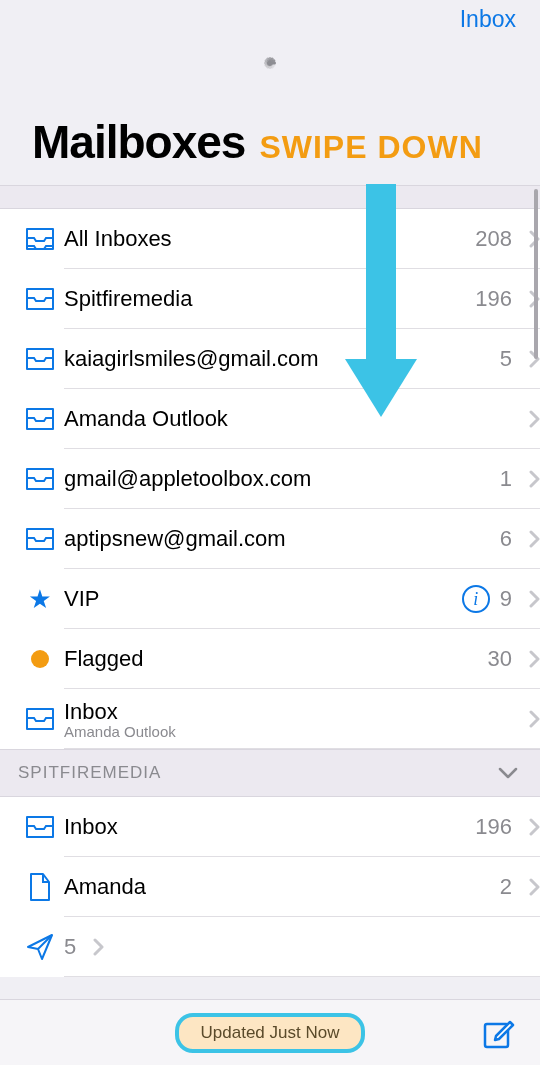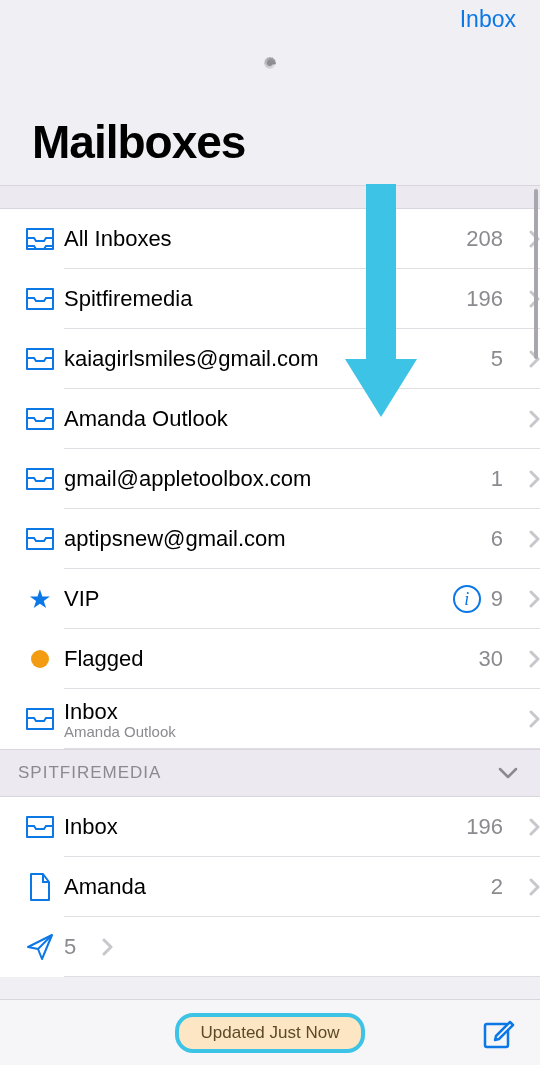--- a/index.html
+++ b/index.html
@@ -14,21 +14,21 @@
   .title { font-size:46px; font-weight:800; letter-spacing:-1px; color:#000; }
   .swipe { font-size:32px; font-weight:800; color:#f39c12; margin-left:14px; letter-spacing:1px; }
   .gap { height:24px; background:#ece9f0; border-top:1px solid #d9d6de; border-bottom:1px solid #d9d6de; }
   .list { background:#fff; }
   .row { position:relative; display:flex; align-items:center; height:60px; padding-left:16px; cursor:pointer; }
   .row .sep { position:absolute; left:64px; right:0; bottom:0; height:1px; background:#e0dee3; }
   .icon-cell { width:48px; display:flex; justify-content:center; }
   .label { flex:1; font-size:22px; color:#000; }
   .label .sub { display:block; font-size:15px; color:#8a8a8f; margin-top:-2px;}
   .row.twoline .label .main{ font-size:22px; color:#000;}
-  .count { font-size:22px; color:#8a8a8f; margin-right:26px; }
+  .count { font-size:22px; color:#8a8a8f; margin-right:17px; }
   .chev { color:#c7c7cc; }
   .info-badge { width:28px; height:28px; border:2px solid #0c78e6; border-radius:50%; display:flex; align-items:center; justify-content:center; color:#0c78e6; font-size:18px; font-family:Georgia, serif; font-style:italic; margin-right:10px;}
   .section-header { background:#ece9f0; border-top:1px solid #d9d6de; border-bottom:1px solid #d9d6de; height:48px; display:flex; align-items:center; padding:0 22px 0 18px; justify-content:space-between;}
   .section-header .sh-label { font-size:17px; font-weight:500; color:#8a8a8f; letter-spacing:1px;}
   .toolbar { position:absolute; left:0; right:0; bottom:0; height:66px; background:#f6f5f8; border-top:1px solid #d9d6de; display:flex; align-items:center; justify-content:center;}
   .status-badge { background:#fde6c3; border:4px solid #3cc3e6; border-radius:18px; padding:6px 22px; font-size:17px; color:#5a4a2a;}
   .compose { position:absolute; right:24px; top:50%; transform:translateY(-50%); }
   .star { color:#0c78e6; font-size:26px; }
   .dot { width:18px; height:18px; background:#f39c12; border-radius:50%; }
   .scroll-hint { position:absolute; right:2px; top:189px; width:4px; height:170px; background:#a9a7ad; border-radius:2px;}
@@ -58,20 +58,21 @@
       <span style="transform:translate(-50%,-100%) rotate(210deg) translateY(-9px);opacity:.85"></span>
       <span style="transform:translate(-50%,-100%) rotate(240deg) translateY(-9px);opacity:.95"></span>
       <span style="transform:translate(-50%,-100%) rotate(270deg) translateY(-9px);opacity:1"></span>
       <span style="transform:translate(-50%,-100%) rotate(300deg) translateY(-9px);opacity:.15"></span>
       <span style="transform:translate(-50%,-100%) rotate(330deg) translateY(-9px);opacity:.2"></span>
     </div>
   </div>
 
   <div class="title-row">
     <div class="title">Mailboxes</div>
+    <div class="swipe">SWIPE DOWN</div>
   </div>
 
   <div class="gap"></div>
 
   <div class="list" id="mailboxes-list">
       <div class="row">
         <div class="icon-cell">
           <svg width="32" height="26" viewBox="0 0 32 26">
             <path d="M3 3 L29 3 L29 23 L3 23 Z" fill="none" stroke="#0c78e6" stroke-width="2" stroke-linejoin="round"></path>
             <path d="M3 12 L10 12 L12 15 L20 15 L22 12 L29 12" fill="none" stroke="#0c78e6" stroke-width="2"></path>

